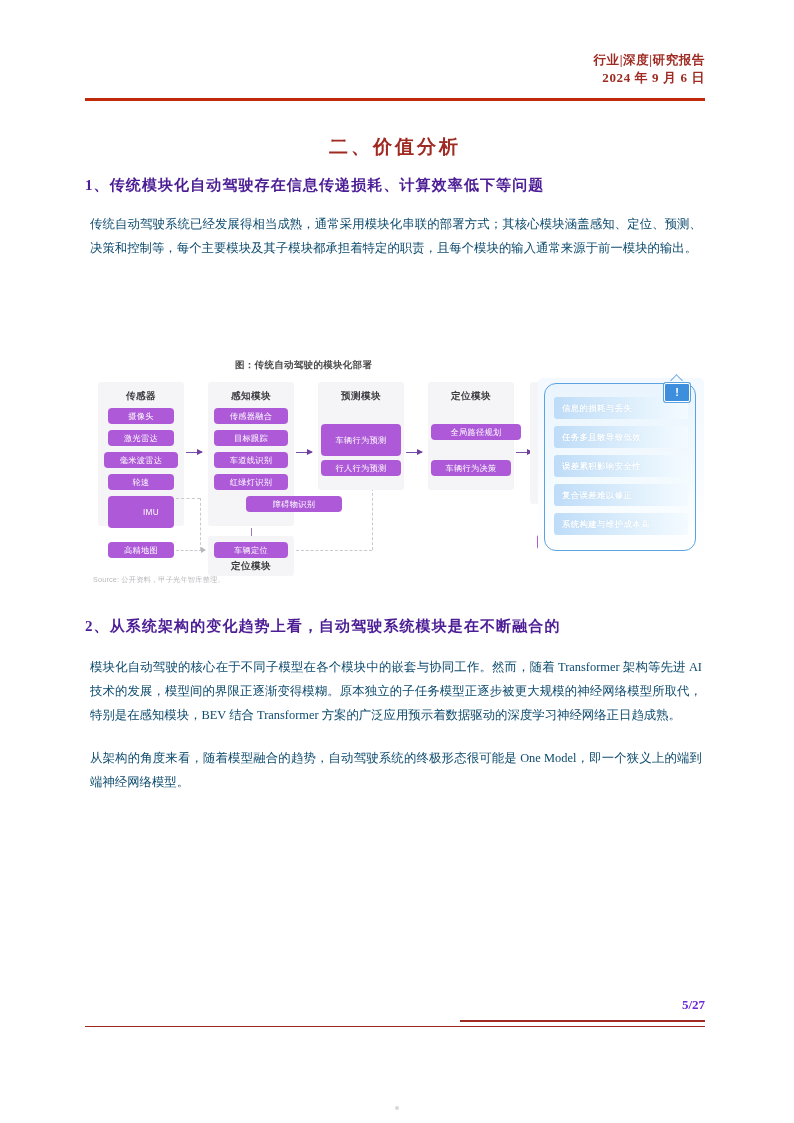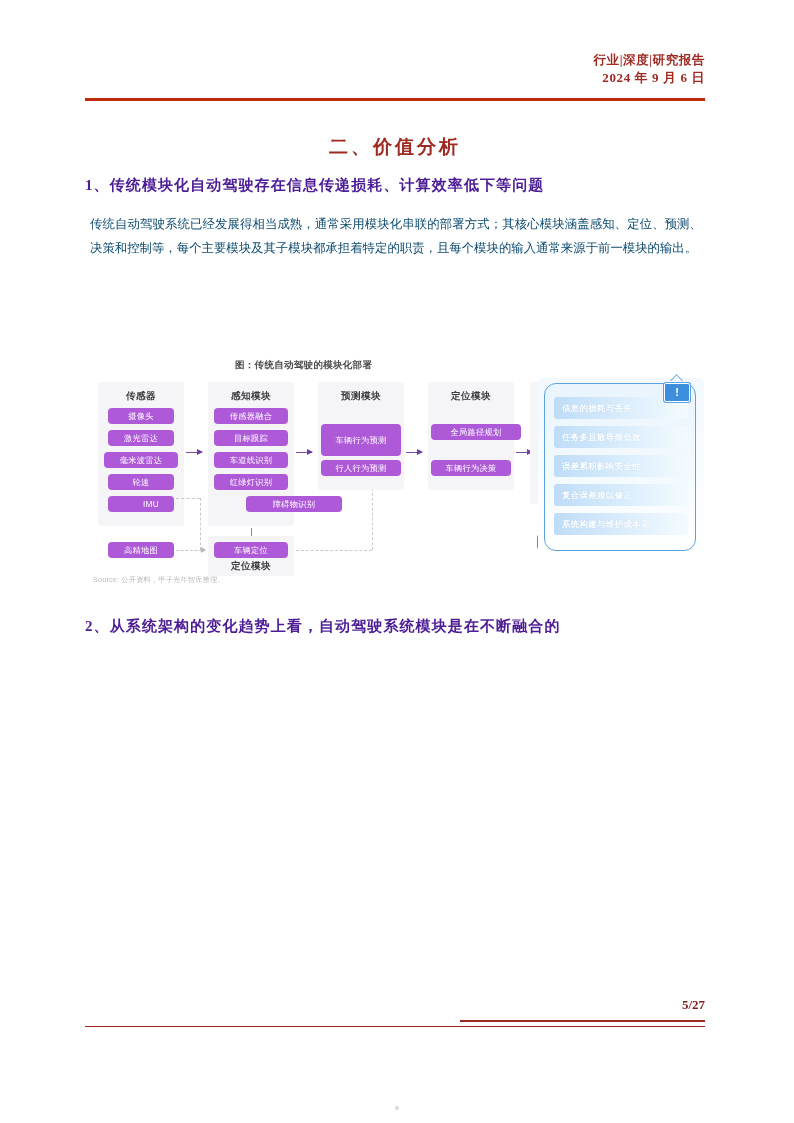--- a/index.html
+++ b/index.html
@@ -206,21 +206,21 @@
     border-left:1.6px solid #6aa9e2;
     border-top:1.6px solid #6aa9e2;
     transform:rotate(45deg);
   }
 
   
   .pageno{
     position:absolute;left:85px;top:997px;width:620px;
     text-align:right;
     font-family:"Liberation Serif", serif;
-    font-weight:bold;font-size:13px;color:#7f1d1d;
+    font-weight:bold;font-size:13px;color:#6d28d9;
   }
   .foot-rule1{
     position:absolute;left:460px;top:1020px;width:245px;height:2.2px;background:#9e2a22;
   }
   .foot-rule2{
     position:absolute;left:85px;top:1026px;width:620px;height:1px;background:#9e2a22;
   }
   .foot-dot{
     position:absolute;left:395px;top:1106px;width:4px;height:4px;border-radius:50%;background:#d8d8d8;
   }
@@ -244,21 +244,21 @@
   <div class="fig-caption">图：传统自动驾驶的模块化部署</div>
 
   <div class="fig">
 
     <div class="modbox" style="left:8px;top:6px;width:86px;height:144px;">
       <div class="mod-title" style="top:8px;">传感器</div>
       <div class="pill" style="left:10px;top:26px;width:66px;height:16px;">摄像头</div>
       <div class="pill" style="left:10px;top:48px;width:66px;height:16px;">激光雷达</div>
       <div class="pill" style="left:6px;top:70px;width:74px;height:16px;">毫米波雷达</div>
       <div class="pill" style="left:10px;top:92px;width:66px;height:16px;">轮速</div>
-      <div class="pill" style="left:10px;top:114px;width:66px;height:16px;padding-left:20px;">IMU</div>
+      <div class="pill" style="left:10px;top:114px;width:66px;height:32px;padding-left:20px;">IMU</div>
     </div>
 
     <div class="pill" style="left:18px;top:166px;width:66px;height:16px;">高精地图</div>
 
     <div class="arrow" style="left:96px;top:76px;width:16px;"></div>
 
     <div class="modbox" style="left:118px;top:6px;width:86px;height:144px;">
       <div class="mod-title" style="top:8px;">感知模块</div>
       <div class="pill" style="left:6px;top:26px;width:74px;height:16px;">传感器融合</div>
       <div class="pill" style="left:6px;top:48px;width:74px;height:16px;">目标跟踪</div>
@@ -321,19 +321,21 @@
     <div class="ibar" style="top:71px;">误差累积影响安全性</div>
     <div class="ibar" style="top:100px;">复合误差难以修正</div>
     <div class="ibar" style="top:129px;">系统构建与维护成本高</div>
   </div>
   <div class="badge-hook"></div>
   <div class="badge">!</div>
 
   <div class="fig-source">Source: 公开资料，甲子光年智库整理。</div>
 
   <div class="h2 h2-b">2、从系统架构的变化趋势上看，自动驾驶系统模块是在不断融合的</div>
+  <div class="p p3">模块化自动驾驶的核心在于不同子模型在各个模块中的嵌套与协同工作。然而，随着 Transformer 架构等先进 AI 技术的发展，模型间的界限正逐渐变得模糊。原本独立的子任务模型正逐步被更大规模的神经网络模型所取代，特别是在感知模块，BEV 结合 Transformer 方案的广泛应用预示着数据驱动的深度学习神经网络正日趋成熟。</div>
+  <div class="p p4">从架构的角度来看，随着模型融合的趋势，自动驾驶系统的终极形态很可能是 One Model，即一个狭义上的端到端神经网络模型。</div>
 
   <div class="pageno">5/27</div>
   <div class="foot-rule1"></div>
   <div class="foot-rule2"></div>
   <div class="foot-dot"></div>
 
 </div>
 
 </body></html>

